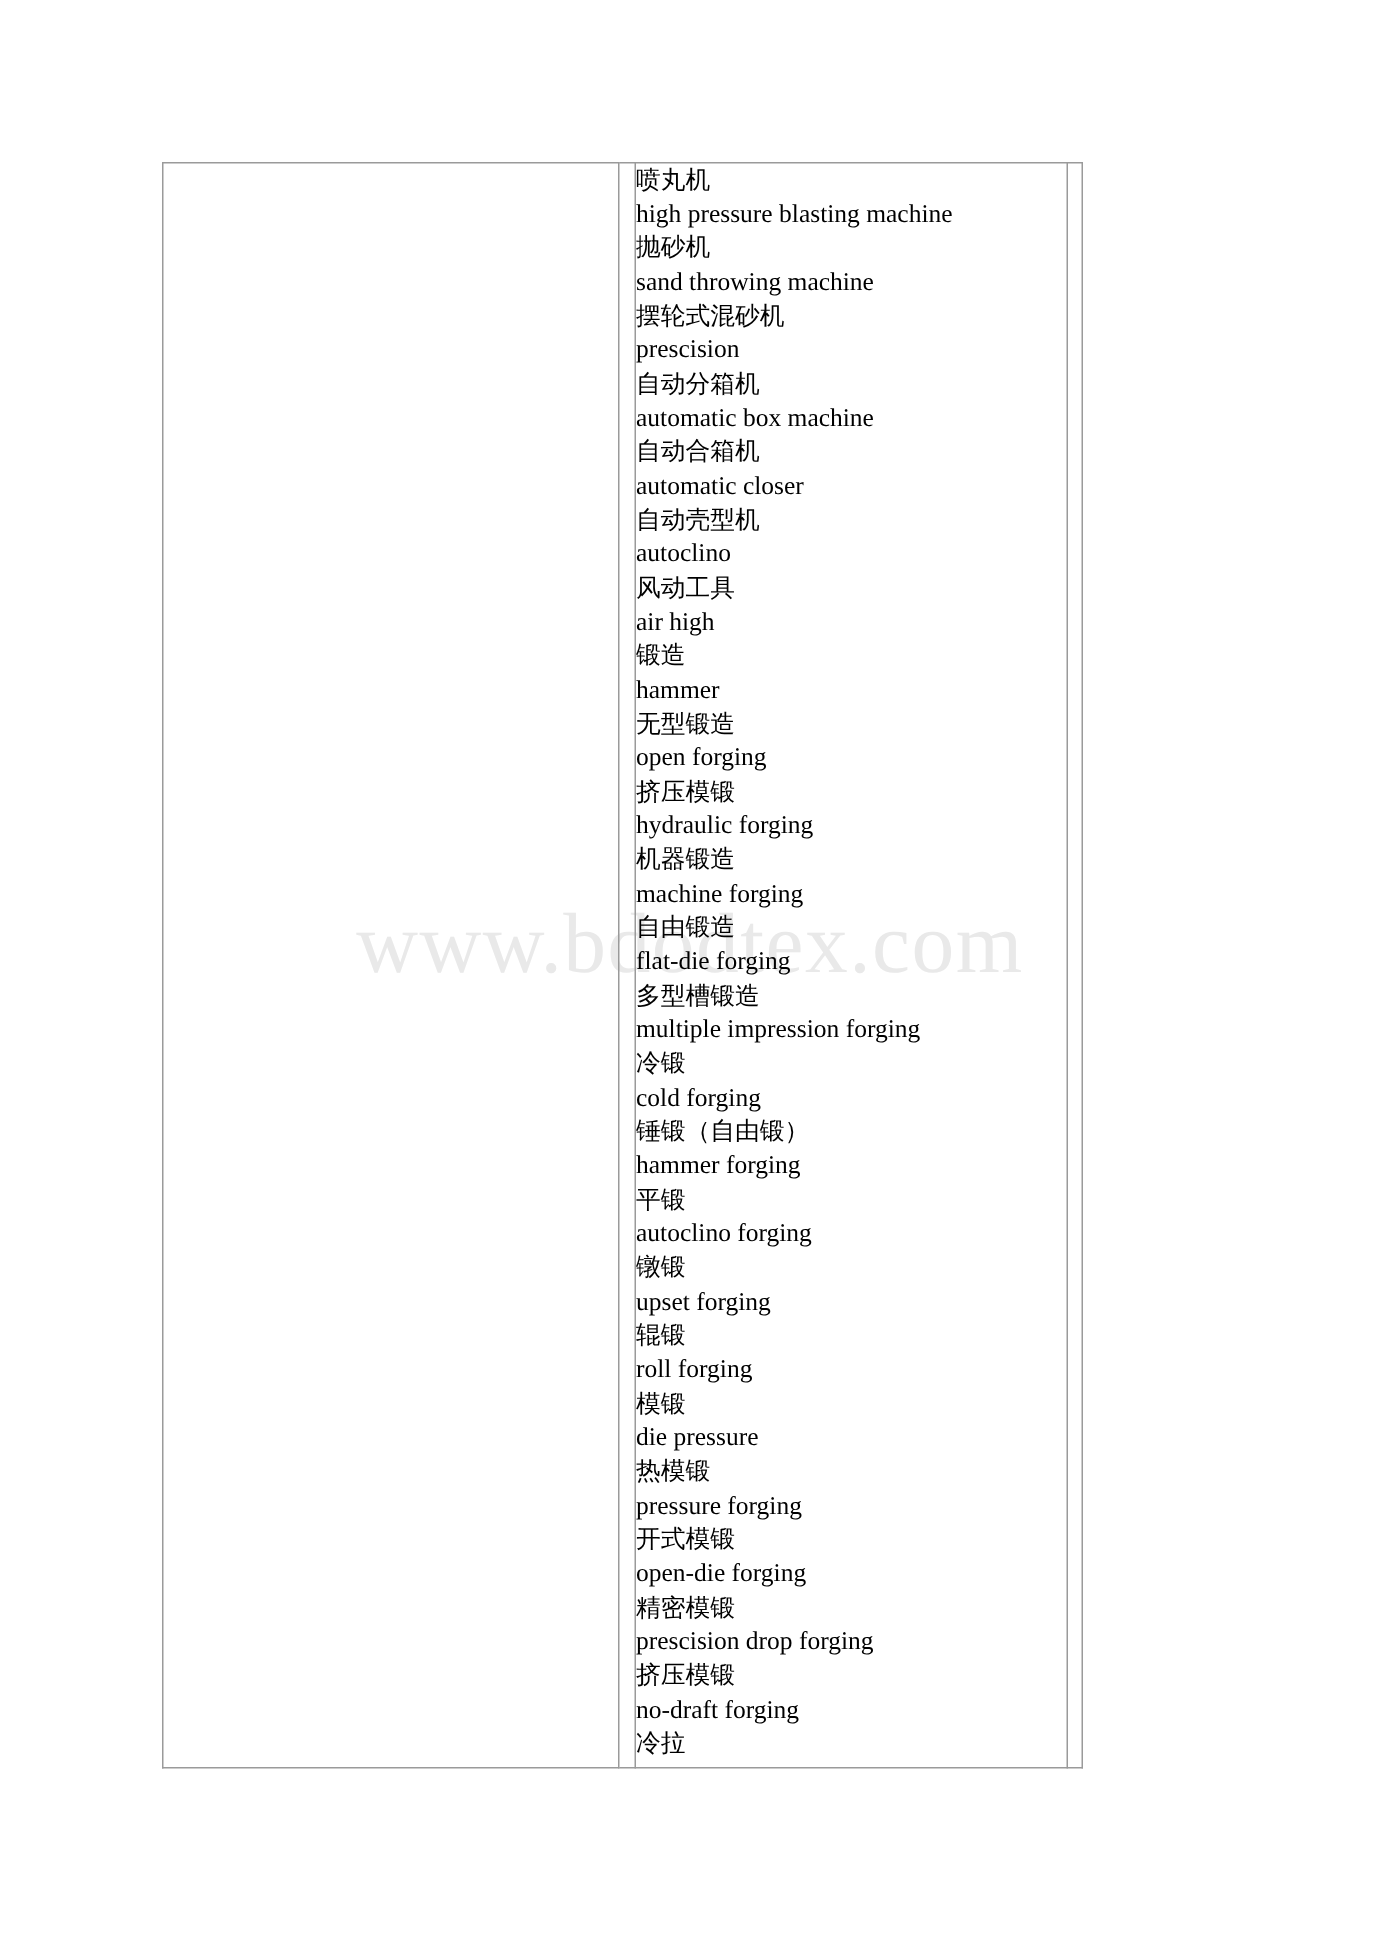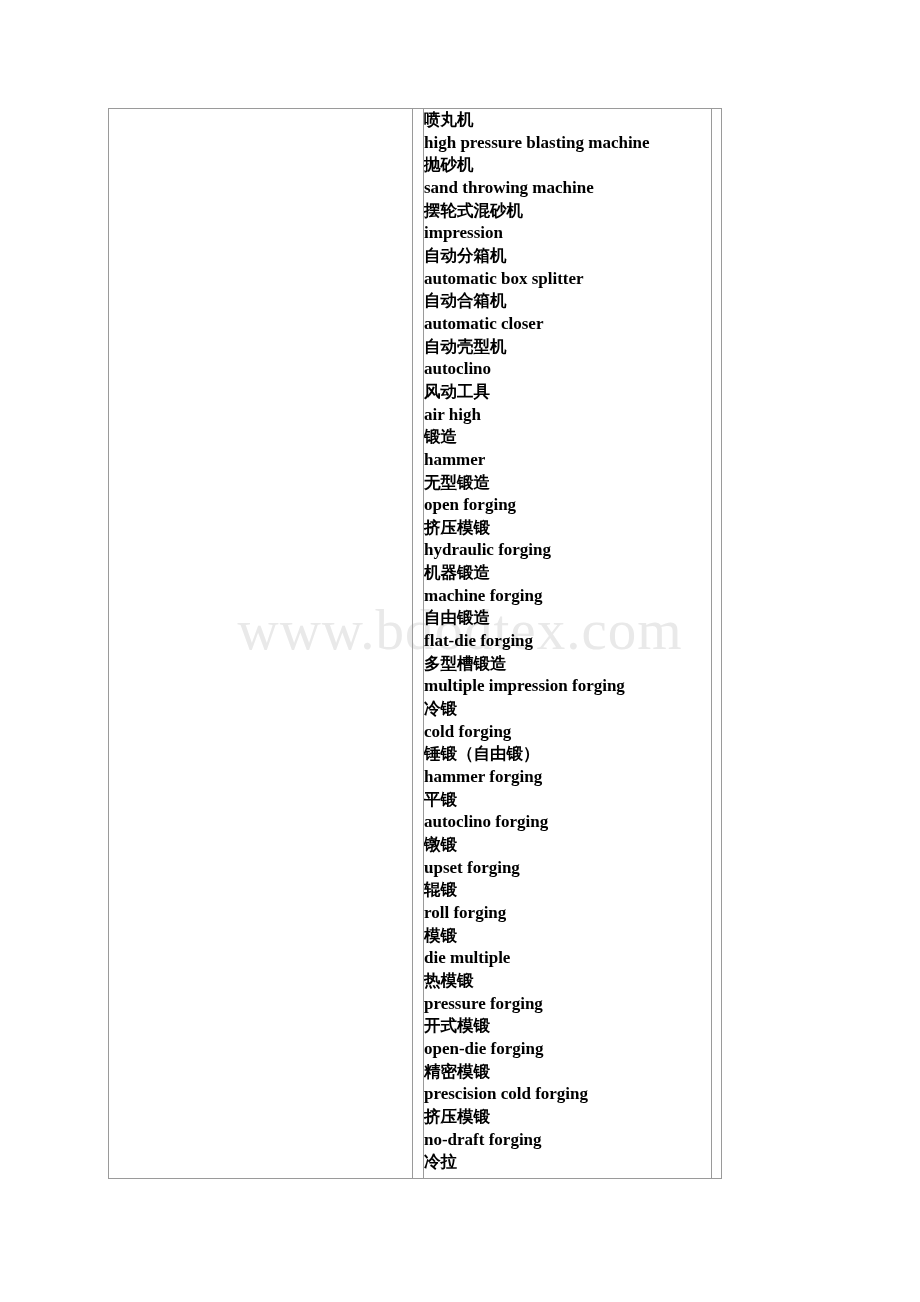--- a/index.html
+++ b/index.html
@@ -49,21 +49,20 @@
     height: 1071px;
     border-collapse: collapse;
     table-layout: fixed;
     z-index: 2;
   }
   .doc-table td {
     border: 1px solid #9a9a9a;
     vertical-align: top;
     padding: 0;
     background: transparent;
-    font-weight: bold;
   }
 
   .col-empty   { width: 304px; }
   .col-gap-a   { width: 11px;  }
   .col-main    { width: 288px; }
   .col-gap-b   { width: 10px;  }
 
   
   .glossary {
     padding: 3px 0 0 5px;
@@ -99,23 +98,23 @@
     <tbody>
       <tr>
         <td class="cell-empty"></td>
         <td class="cell-gap"></td>
         <td class="glossary" id="glossary-cell">
             <div class="term zh">喷丸机</div>
             <div class="term en">high pressure blasting machine</div>
             <div class="term zh">抛砂机</div>
             <div class="term en">sand throwing machine</div>
             <div class="term zh">摆轮式混砂机</div>
-            <div class="term en">impression</div>
+            <div class="term en">prescision</div>
             <div class="term zh">自动分箱机</div>
-            <div class="term en">automatic box splitter</div>
+            <div class="term en">automatic box machine</div>
             <div class="term zh">自动合箱机</div>
             <div class="term en">automatic closer</div>
             <div class="term zh">自动壳型机</div>
             <div class="term en">autoclino</div>
             <div class="term zh">风动工具</div>
             <div class="term en">air high</div>
             <div class="term zh">锻造</div>
             <div class="term en">hammer</div>
             <div class="term zh">无型锻造</div>
             <div class="term en">open forging</div>
@@ -131,27 +130,27 @@
             <div class="term en">cold forging</div>
             <div class="term zh">锤锻（自由锻）</div>
             <div class="term en">hammer forging</div>
             <div class="term zh">平锻</div>
             <div class="term en">autoclino forging</div>
             <div class="term zh">镦锻</div>
             <div class="term en">upset forging</div>
             <div class="term zh">辊锻</div>
             <div class="term en">roll forging</div>
             <div class="term zh">模锻</div>
-            <div class="term en">die multiple</div>
+            <div class="term en">die pressure</div>
             <div class="term zh">热模锻</div>
             <div class="term en">pressure forging</div>
             <div class="term zh">开式模锻</div>
             <div class="term en">open-die forging</div>
             <div class="term zh">精密模锻</div>
-            <div class="term en">prescision cold forging</div>
+            <div class="term en">prescision drop forging</div>
             <div class="term zh">挤压模锻</div>
             <div class="term en">no-draft forging</div>
             <div class="term zh">冷拉</div>
           </td>
         <td class="cell-gap"></td>
       </tr>
     </tbody>
   </table>
 
 </div>

